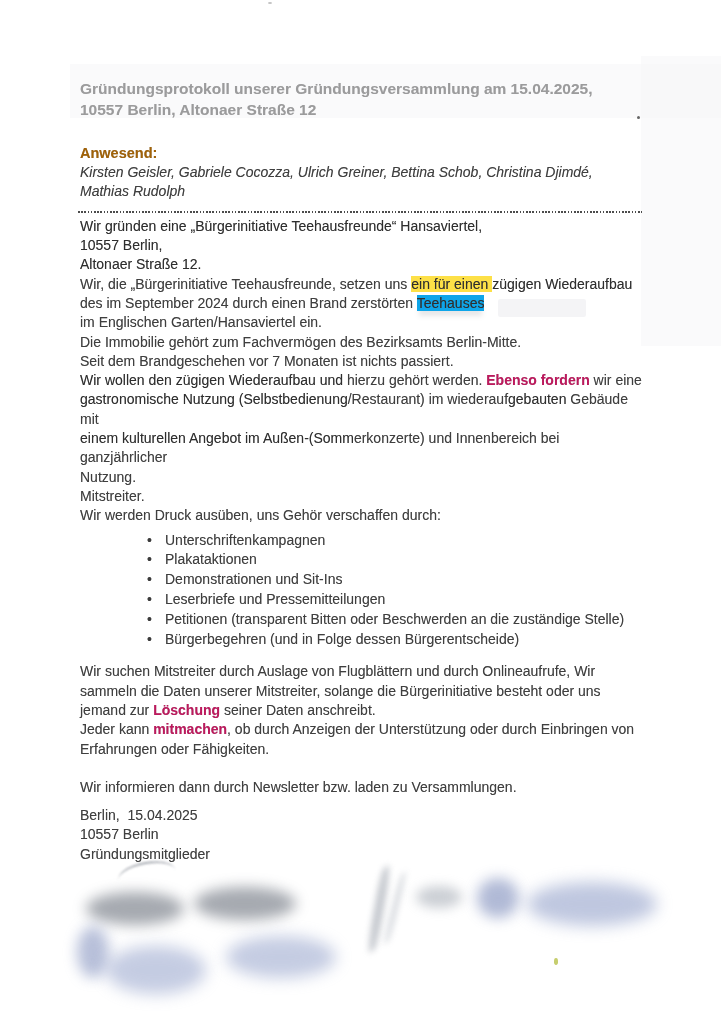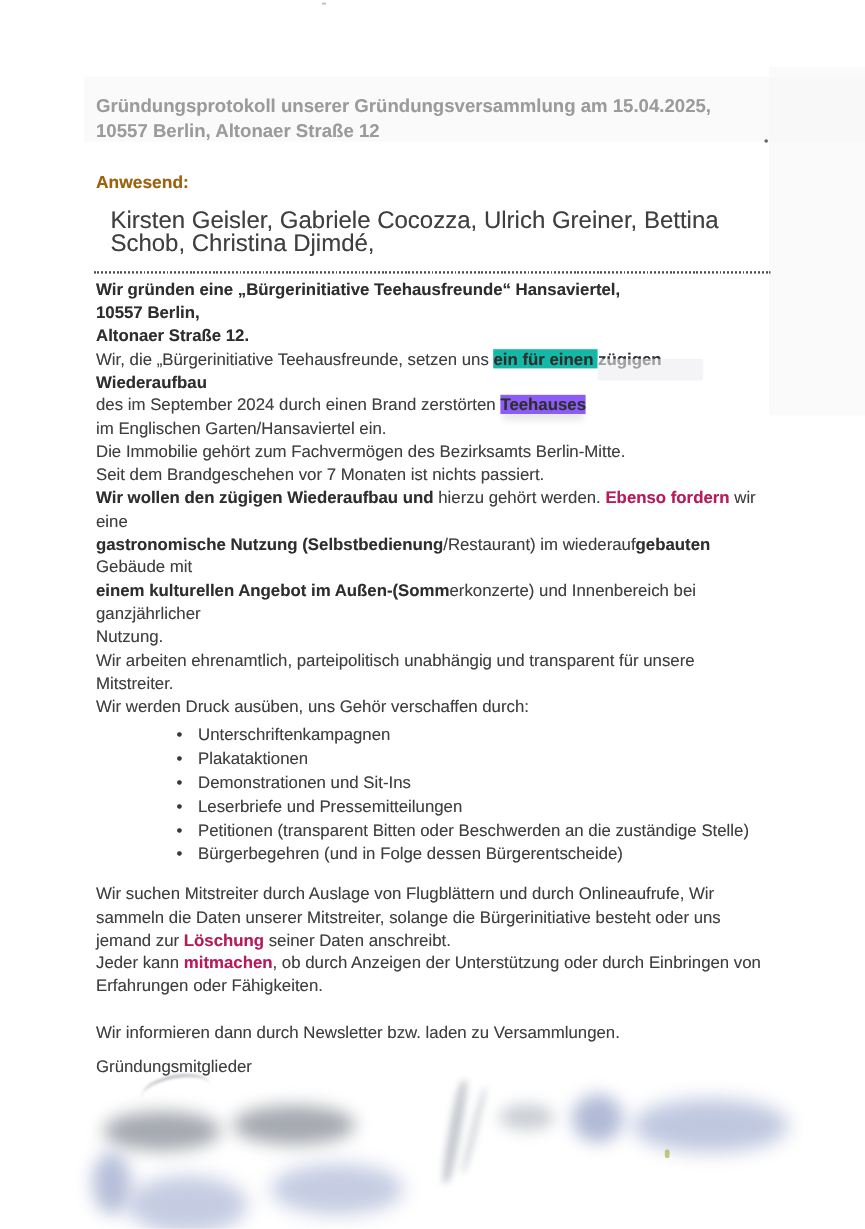--- a/index.html
+++ b/index.html
@@ -28,34 +28,34 @@
   .speck-b{left:268px;top:2px;width:4px;height:2px;background:#9a9a9a;opacity:.6;}
   .speck-green{left:554px;top:958px;width:4px;height:7px;background:#b9c24a;opacity:.8;filter:blur(.5px);border-radius:40%;}
 
   .title{
     font-size:15.5px;line-height:21px;font-weight:700;color:#2e2e2e;
     margin:0 0 23px 0;
   }
   .attendees-heading{
     font-size:14.5px;line-height:20px;font-weight:700;color:#a16207;margin:0;
   }
-  .attendees{font-size:20px;line-height:19.4px;margin:12px;}
+  .attendees{font-size:14px;line-height:19.4px;margin:0;font-style:italic;}
   .tline{white-space:pre-wrap;}
 
   .divider{
     height:2px;width:564px;margin:9px 0 4px -2px;
     background:repeating-linear-gradient(90deg,#4c4c4c 0 1.6px,rgba(0,0,0,0) 1.6px 3.2px);
     filter:blur(.2px);
   }
 
   .para{font-size:14px;line-height:19.3px;}
-  .b{font-weight:700;color:#2e2e2e;}
+  .b{font-weight:400;color:#2e2e2e;}
   .sb{font-weight:700;color:#be185d;}
-  .hl{background:#14b8a6;}
-  .hl2{background:#8b5cf6;box-shadow:0 7px 5px -2px rgba(120,120,130,.18);}
+  .hl{background:#fde047;}
+  .hl2{background:#0ea5e9;box-shadow:0 7px 5px -2px rgba(120,120,130,.18);}
 
   ul.actions{
     list-style:none;margin:5px 0 13px 0;padding:0 0 0 45px;
     font-size:14px;line-height:19.8px;
   }
   ul.actions li{position:relative;margin-left:40px;}
   ul.actions li::before{
     content:"\2022";position:absolute;left:-18px;top:0;color:#3a3a3a;font-size:14px;
   }
   .recruiting{margin-top:0;}
@@ -100,38 +100,38 @@
   <div class="speck speck-green"></div>
 
   <h1 class="title">
     <span>Gründungsprotokoll unserer Gründungsversammlung  am 15.04.2025,</span><br>
     <span>10557 Berlin, Altonaer Straße 12</span>
   </h1>
 
   <p class="attendees-heading">Anwesend:</p>
   <div class="attendees">
     <div class="tline">Kirsten Geisler, Gabriele Cocozza, Ulrich Greiner, Bettina Schob, Christina Djimdé,</div>
+    <div class="tline">Mathias Rudolph</div>
   </div>
 
   <div class="divider"></div>
 
   <div class="para">
       <div class="tline"><span class="b">Wir gründen eine „Bürgerinitiative Teehausfreunde“ Hansaviertel,</span></div>
       <div class="tline"><span class="b">10557 Berlin,</span></div>
       <div class="tline"><span class="b">Altonaer Straße 12.</span></div>
       <div class="tline"><span>Wir, die „Bürgerinitiative Teehausfreunde, setzen uns </span><span class="b hl">ein für einen </span><span class="b">zügigen Wiederaufbau</span></div>
       <div class="tline"><span>des im September 2024 durch einen Brand zerstörten </span><span class="b hl2">Teehauses</span></div>
       <div class="tline"><span>im Englischen Garten/Hansaviertel ein.</span></div>
       <div class="tline"><span>Die Immobilie gehört zum Fachvermögen des Bezirksamts Berlin-Mitte.</span></div>
       <div class="tline"><span>Seit dem Brandgeschehen vor 7 Monaten ist nichts passiert.</span></div>
       <div class="tline"><span class="b">Wir wollen den zügigen Wiederaufbau und </span><span>hierzu gehört werden. </span><span class="sb">Ebenso fordern</span><span> wir eine</span></div>
       <div class="tline"><span class="b">gastronomische Nutzung (Selbstbedienung</span><span>/Restaurant) im wiederauf</span><span class="b">gebauten</span><span> Gebäude mit</span></div>
       <div class="tline"><span class="b">einem kulturellen Angebot im Außen-(Somm</span><span>erkonzerte) und Innenbereich bei ganzjährlicher</span></div>
       <div class="tline"><span>Nutzung.</span></div>
-      <div class="tline"><span>Wir arbeiten ehrenamtlich, parteipolitisch unabhängig und transparent für unsere</span></div>
       <div class="tline"><span>Mitstreiter.</span></div>
       <div class="tline"><span>Wir werden Druck ausüben, uns Gehör verschaffen durch:</span></div>
     </div>
 
   <ul class="actions">
       <li>Unterschriftenkampagnen</li>
       <li>Plakataktionen</li>
       <li>Demonstrationen und Sit-Ins</li>
       <li>Leserbriefe und Pressemitteilungen</li>
       <li>Petitionen (transparent Bitten oder Beschwerden an die zuständige Stelle)</li>
@@ -144,20 +144,22 @@
       <div class="tline"><span>jemand zur </span><span class="sb">Löschung</span><span> seiner Daten anschreibt.</span></div>
       <div class="tline"><span>Jeder kann </span><span class="sb">mitmachen</span><span>, ob durch Anzeigen der Unterstützung oder durch Einbringen von</span></div>
       <div class="tline"><span>Erfahrungen oder Fähigkeiten.</span></div>
     </div>
 
   <div class="para newsletter">
       <div class="tline"><span>Wir informieren dann durch Newsletter bzw. laden zu Versammlungen.</span></div>
     </div>
 
   <div class="para closing">
+      <div class="tline"><span>Berlin,  15.04.2025</span></div>
+      <div class="tline"><span>10557 Berlin</span></div>
       <div class="tline"><span>Gründungsmitglieder</span></div>
     </div>
 
   <div class="sig">
     <div class="sig-loop"></div>
     <div class="blob dk1"></div>
     <div class="blob dk2"></div>
     <div class="stroke-tall"></div>
     <div class="stroke-tall2"></div>
     <div class="blob gy1"></div>

